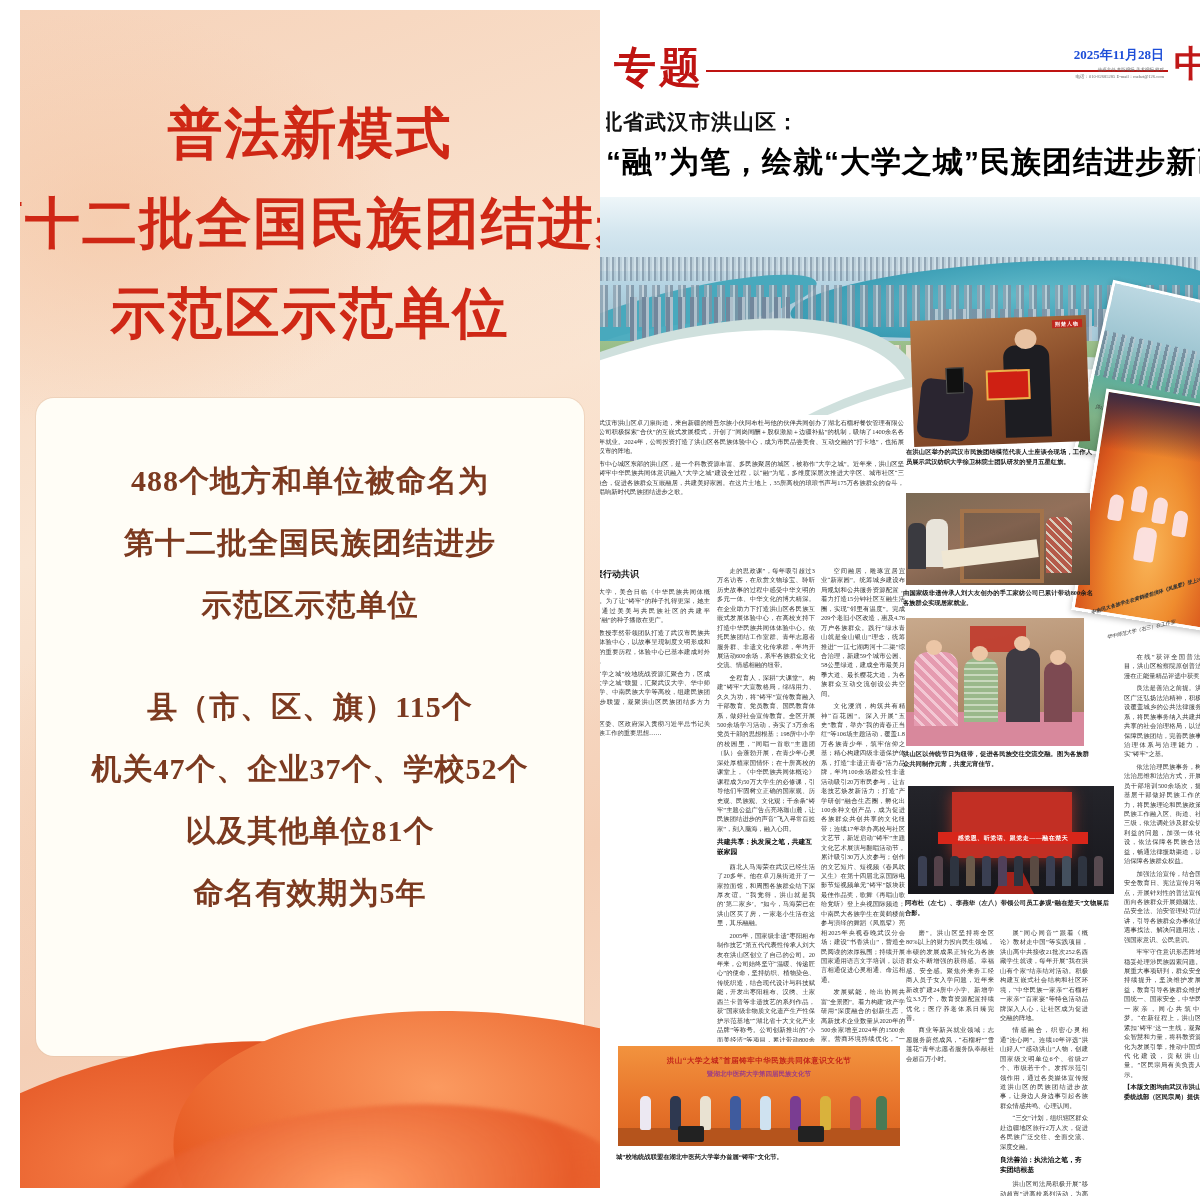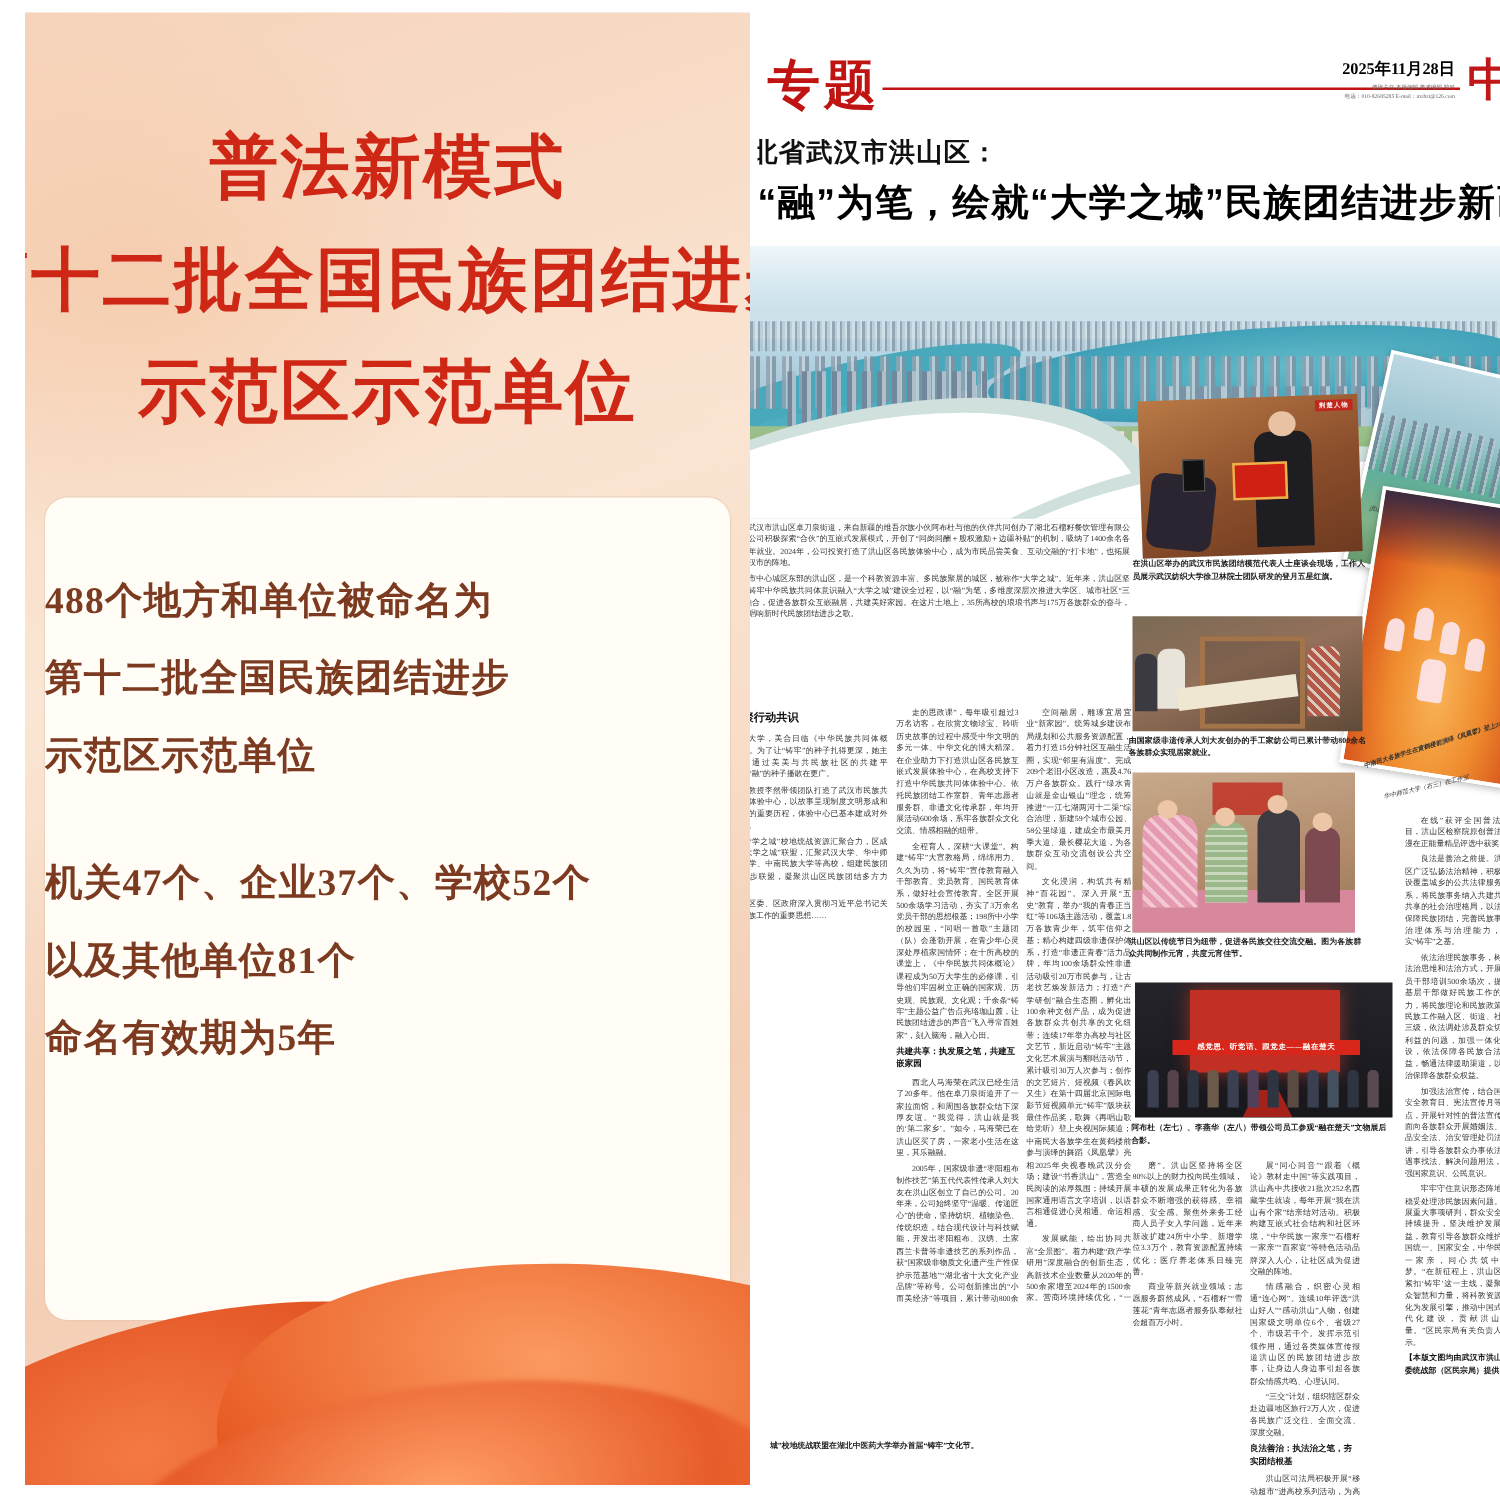--- a/index.html
+++ b/index.html
@@ -12,42 +12,42 @@
       radial-gradient(420px 300px at 15% 18%, rgba(244,194,158,.55), rgba(0,0,0,0) 70%),
       radial-gradient(500px 360px at 85% 40%, rgba(250,225,205,.8), rgba(0,0,0,0) 70%),
       radial-gradient(420px 300px at 30% 70%, rgba(243,198,166,.5), rgba(0,0,0,0) 70%),
       linear-gradient(160deg,#f6d3ba 0%,#fae6d4 40%,#f4cfb6 75%,#f8ddc9 100%);}
   .poster-title{margin-top:78px;display:flex;flex-direction:column;align-items:center;
     font-family:"Liberation Sans",sans-serif;font-weight:800;color:#cf2715;
     font-size:55px;line-height:90px;letter-spacing:2px;white-space:nowrap;}
   .poster-title .tline{display:block;text-align:center;}
   #poster-card{position:absolute;left:16px;top:388px;width:548px;height:658px;
     background:#fffdf6;border-radius:18px;box-shadow:0 0 0 1px rgba(220,190,160,.35);
-    overflow:hidden;color:#7c3a20;}
+    overflow:hidden;text-align:center;color:#7c3a20;}
   .card-group1{margin-top:52px;}
   .card-line{font-size:30px;line-height:62px;font-weight:600;letter-spacing:1px;white-space:nowrap;}
   .card-gap{height:40px;}
   
   #silk{position:absolute;left:0;bottom:0;width:100%;height:230px;overflow:hidden;}
   .silk1{position:absolute;left:-180px;top:96px;width:640px;height:330px;border-radius:50%;
     transform:rotate(-14deg);
     background:radial-gradient(ellipse at 45% 30%,#f47a43 0%,#e25322 45%,#c83210 85%);}
   .silk2{position:absolute;left:150px;top:60px;width:720px;height:340px;border-radius:50%;
     transform:rotate(9deg);
     background:radial-gradient(ellipse at 35% 25%,#fb9a60 0%,#e6571f 50%,#c02c0a 90%);}
   .silk3{position:absolute;left:60px;top:150px;width:560px;height:240px;border-radius:50%;
     transform:rotate(-7deg);filter:blur(2px);
     background:radial-gradient(ellipse at 50% 35%,#ff9e66 0%,rgba(230,90,40,.9) 55%,rgba(190,45,10,.0) 85%);}
 
   
   #paper{position:absolute;left:600px;top:0;width:600px;height:1200px;background:#fff;overflow:hidden;color:#222;}
   #sec-label{position:absolute;left:14px;top:40px;font-family:"Liberation Sans",sans-serif;
     font-weight:900;font-size:42px;color:#bf1412;letter-spacing:3px;}
   #mast-line{position:absolute;left:106px;top:70px;width:462px;height:2px;background:#bf1412;}
-  #issue-date{position:absolute;right:36px;top:46px;font-size:13px;font-weight:700;color:#000000;}
+  #issue-date{position:absolute;right:36px;top:46px;font-size:13px;font-weight:700;color:#1d4ed8;}
   .mast-info{position:absolute;right:36px;font-size:4.5px;color:#666;text-align:right;line-height:7px;}
   #mast-info1{top:66px;} #mast-info2{top:73px;}
   #paper-logo{position:absolute;right:-10px;top:40px;font-size:36px;font-weight:900;color:#c01818;
     font-family:"Liberation Sans",sans-serif;}
   #kicker{position:absolute;left:6px;top:108px;width:400px;overflow:hidden;}
   #kicker span{display:inline-block;margin-left:-27px;font-size:21px;font-weight:800;color:#111;
     letter-spacing:1px;white-space:nowrap;}
   #headline{position:absolute;left:6px;top:142px;width:600px;overflow:hidden;}
   #headline span{display:inline-block;font-family:"Liberation Sans",sans-serif;font-weight:900;
     font-size:30px;color:#000;letter-spacing:1px;white-space:nowrap;}
@@ -167,20 +167,21 @@
       <span class="tline">示范区示范单位</span>
     </div>
     <div id="poster-card">
       <div class="card-group1">
         <div class="card-line">488个地方和单位被命名为</div>
         <div class="card-line">第十二批全国民族团结进步</div>
         <div class="card-line">示范区示范单位</div>
       </div>
       <div class="card-gap"></div>
       <div>
+        <div class="card-line">县（市、区、旗）115个</div>
         <div class="card-line">机关47个、企业37个、学校52个</div>
         <div class="card-line">以及其他单位81个</div>
         <div class="card-line">命名有效期为5年</div>
       </div>
     </div>
     <div id="silk">
       <div class="silk1"></div>
       <div class="silk2"></div>
       <div class="silk3"></div>
     </div>
@@ -328,16 +329,32 @@
 
     <div class="col" style="left:524px;top:652px;width:84px;height:544px;">
       <p class="np-p">在线”获评全国普法项目，洪山区检察院原创普法动漫在正能量精品评选中获奖。</p>
       <p class="np-p">良法是善治之前提。洪山区广泛弘扬法治精神，积极建设覆盖城乡的公共法律服务体系，将民族事务纳入共建共治共享的社会治理格局，以法律保障民族团结，完善民族事务治理体系与治理能力，夯实“铸牢”之基。</p>
       <p class="np-p">依法治理民族事务，树立法治思维和法治方式，开展党员干部培训500余场次，提升基层干部做好民族工作的能力，将民族理论和民族政策、民族工作融入区、街道、社区三级，依法调处涉及群众切身利益的问题，加强一体化建设，依法保障各民族合法权益，畅通法律援助渠道，以法治保障各族群众权益。</p>
       <p class="np-p">加强法治宣传，结合国家安全教育日、宪法宣传月等节点，开展针对性的普法宣传，面向各族群众开展婚姻法、食品安全法、治安管理处罚法宣讲，引导各族群众办事依法、遇事找法、解决问题用法，增强国家意识、公民意识。</p>
       <p class="np-p">牢牢守住意识形态阵地，稳妥处理涉民族因素问题。开展重大事项研判，群众安全感持续提升，坚决维护发展利益，教育引导各族群众维护祖国统一、国家安全，中华民族一家亲，同心共筑中国梦。“在新征程上，洪山区将紧扣‘铸牢’这一主线，凝聚群众智慧和力量，将科教资源转化为发展引擎，推动中国式现代化建设，贡献洪山力量。”区民宗局有关负责人表示。</p>
       <p class="closing-p">【本版文图均由武汉市洪山区委统战部（区民宗局）提供】</p>
     </div>
 
+    <div id="ph-stage" class="ph">
+      <div class="stage-b1">洪山“大学之城”首届铸牢中华民族共同体意识文化节</div>
+      <div class="stage-b2">暨湖北中医药大学第四届民族文化节</div>
+      <div class="stage-floor"></div>
+      <div class="perf" style="left:22px;background:#ece8f2;"></div>
+      <div class="perf" style="left:52px;background:#2e3850;"></div>
+      <div class="perf" style="left:82px;background:#e9e2d2;"></div>
+      <div class="perf" style="left:112px;background:#3f5b9e;"></div>
+      <div class="perf" style="left:142px;background:#cfe2f0;"></div>
+      <div class="perf" style="left:172px;background:#7a3d92;"></div>
+      <div class="perf" style="left:202px;background:#d9b23c;"></div>
+      <div class="perf" style="left:232px;background:#b74a62;"></div>
+      <div class="perf" style="left:258px;background:#4a7a55;"></div>
+      <div class="speakerbox" style="left:60px;"></div>
+      <div class="speakerbox" style="left:180px;"></div>
+    </div>
     <div class="cap" style="left:16px;top:1152px;width:288px;height:14px;">城”校地统战联盟在湖北中医药大学举办首届“铸牢”文化节。</div>
 
   </div>
 </div>
 
 </body></html>

